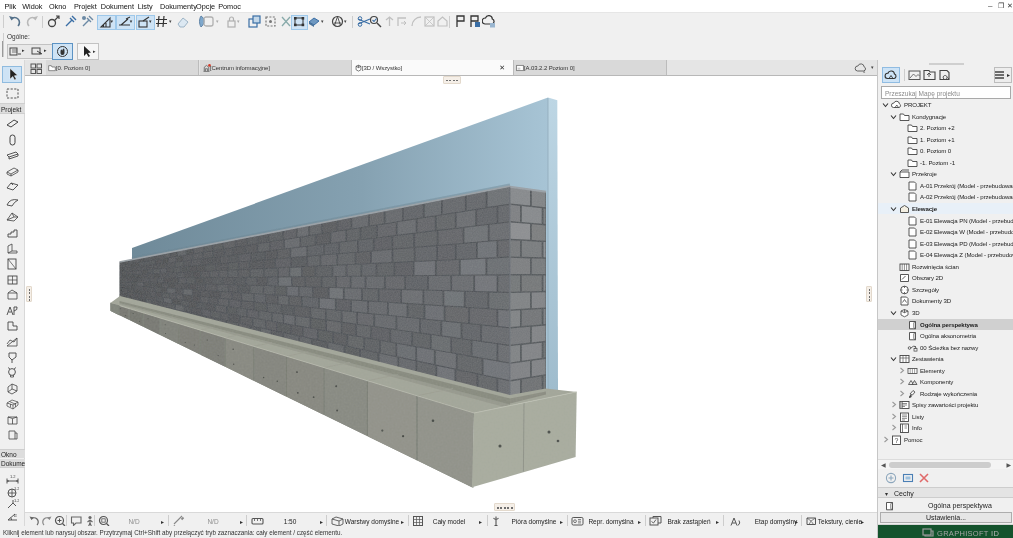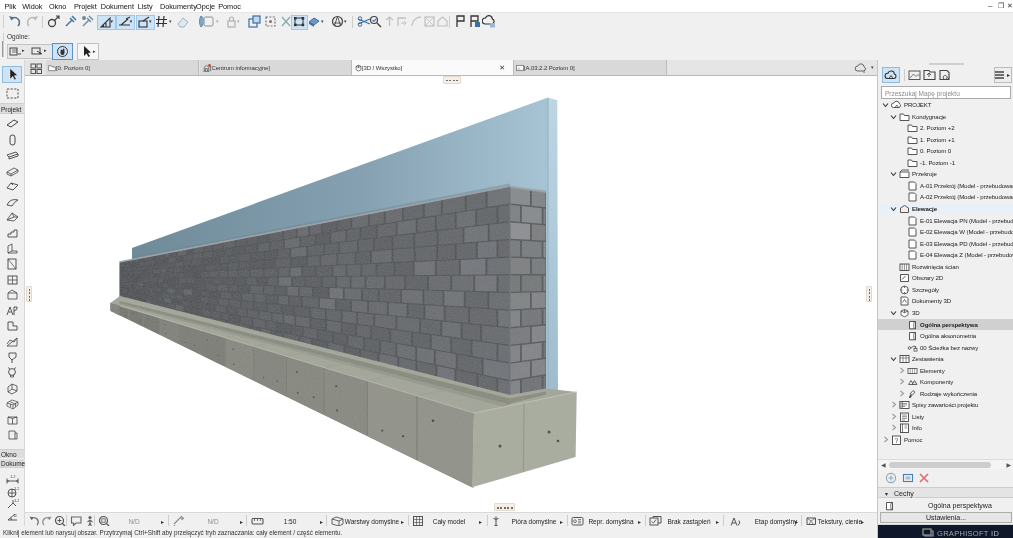--- a/index.html
+++ b/index.html
@@ -1200,21 +1200,21 @@
 <div class="abs" style="left:0;top:427px;width:136px;height:11px;background:#e4e4e4;border-top:1px solid #cdcdcd;border-bottom:1px solid #cdcdcd;">
 <span style="position:absolute;left:7px;top:2px;font-size:6px;color:#333">▾</span>
 <span style="position:absolute;left:16px;top:2px;font-size:7px;color:#222">Cechy</span>
 </div>
 <svg class="ic" style="left:6px;top:441px" width="11" height="10" viewBox="0 0 11 10">
       <path d="M2.5 1.5 L8.5 1.5 L8.5 8.8 L2.5 8.8 Z" fill="#fff" stroke="#444" stroke-width="0.9"></path>
       <path d="M8.5 1.5 L6.8 2.6 L6.8 7.7 L8.5 8.8" fill="none" stroke="#444" stroke-width="0.7"></path>
     </svg>
 <span class="abs" style="left:50px;top:442px;font-size:7px;color:#222">Ogólna perspektywa</span>
 <div class="abs" style="left:2px;top:452px;width:132px;height:11px;background:#e6e6e6;border:1px solid #adadad;text-align:center;"><span style="font-size:7px;color:#222;position:relative;top:1px;">Ustawienia...</span></div>
-<div class="abs" style="left:0;top:464px;width:136px;height:14px;background:#0f172a;border-top:1px solid #d6d6d6;">
+<div class="abs" style="left:0;top:464px;width:136px;height:14px;background:#14532d;border-top:1px solid #d6d6d6;">
 <svg class="ic" style="left:44px;top:3px" width="12" height="9" viewBox="0 0 12 9">
         <rect x="1" y="1" width="8" height="6" fill="none" stroke="#9a9a9a" stroke-width="1.2"></rect>
         <path d="M3 7 L3 8 L11 8 L11 3 L9 3" fill="none" stroke="#9a9a9a" stroke-width="1.2"></path>
       </svg>
 <span class="abs" style="left:59px;top:3.5px;font-size:7.5px;color:#a5a5a5;letter-spacing:0.3px;">GRAPHISOFT <span style="color:#b8b8b8">ID</span></span>
 </div>
 </div>
 <div class="abs" style="left:25px;top:512px;width:852px;height:17px;background:#f0f0f0;border-top:1px solid #d9d9d9;">
 <svg class="ic" style="left:3px;top:2px" width="13" height="13" viewBox="0 0 13 13">
       <path d="M9 10 A3.8 3.8 0 1 0 3 4" fill="none" stroke="#666" stroke-width="1.2"></path>

